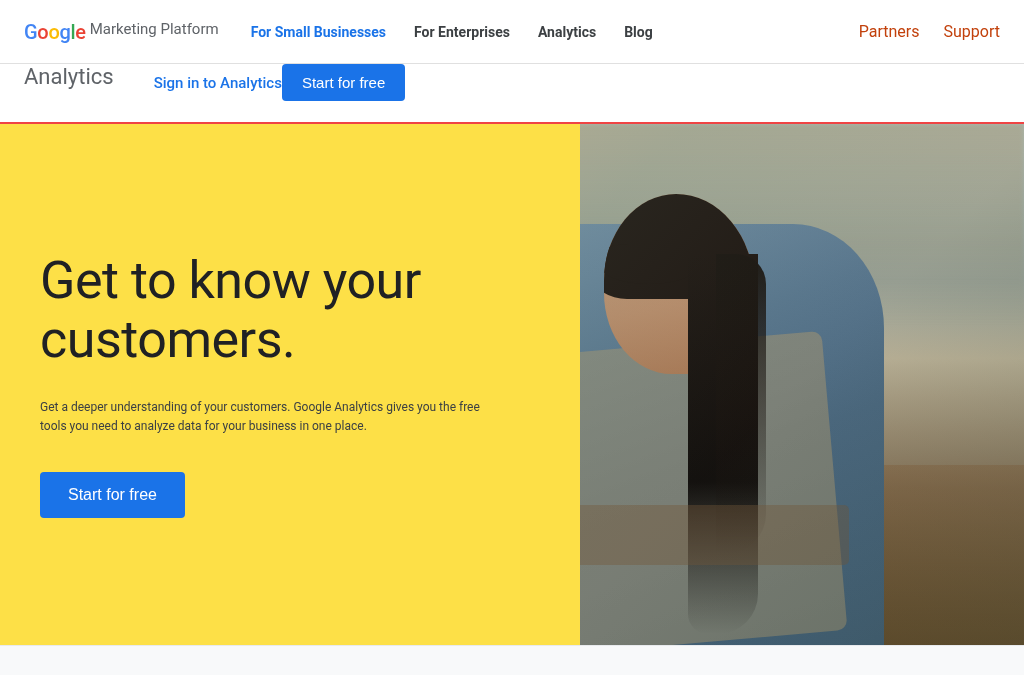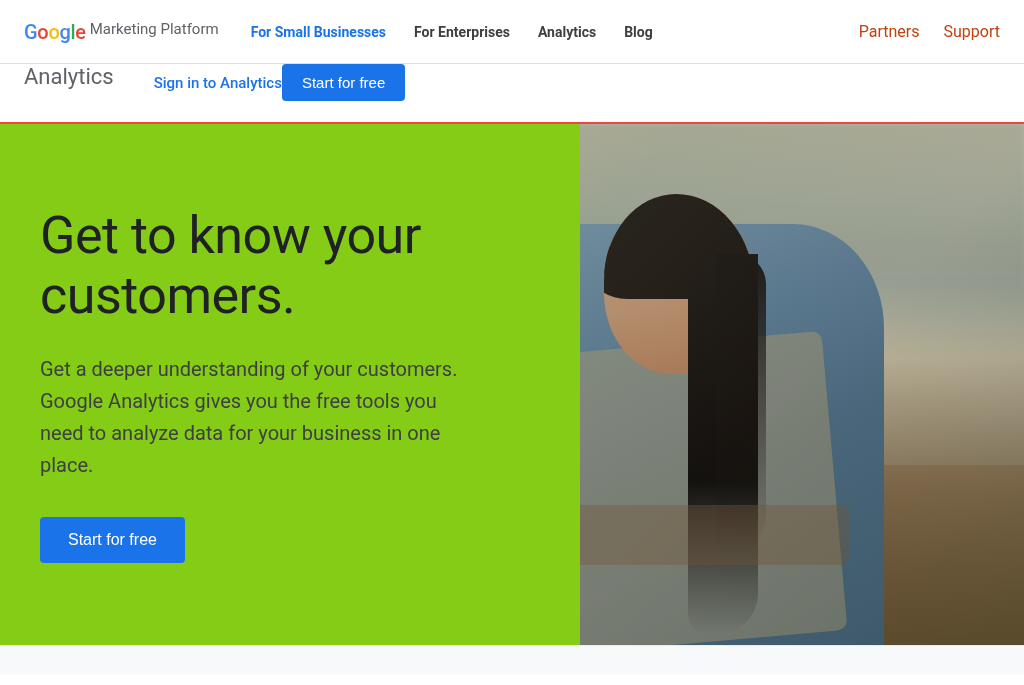--- a/index.html
+++ b/index.html
@@ -178,38 +178,38 @@
         rgba(100, 130, 120, 0.2) 30%,
         rgba(80, 100, 110, 0.1) 60%,
         rgba(60, 80, 70, 0.3) 100%
       );
     }
 
     
     .hero-content {
       position: relative;
       z-index: 2;
-      background: #84cc16;
+      background: #fde047;
       width: 580px;
       min-width: 580px;
       padding: 60px 50px 60px 40px;
       display: flex;
       flex-direction: column;
       justify-content: center;
     }
     .hero-headline {
       font-size: 52px;
       font-weight: 400;
       color: #202124;
       line-height: 1.15;
       margin-bottom: 28px;
       letter-spacing: -0.5px;
     }
     .hero-description {
-      font-size: 20px;
+      font-size: 12px;
       color: #3c4043;
       line-height: 1.6;
       max-width: 440px;
       margin-bottom: 36px;
     }
     .hero-cta-btn {
       background: #1a73e8;
       color: #fff;
       border: none;
       border-radius: 4px;

